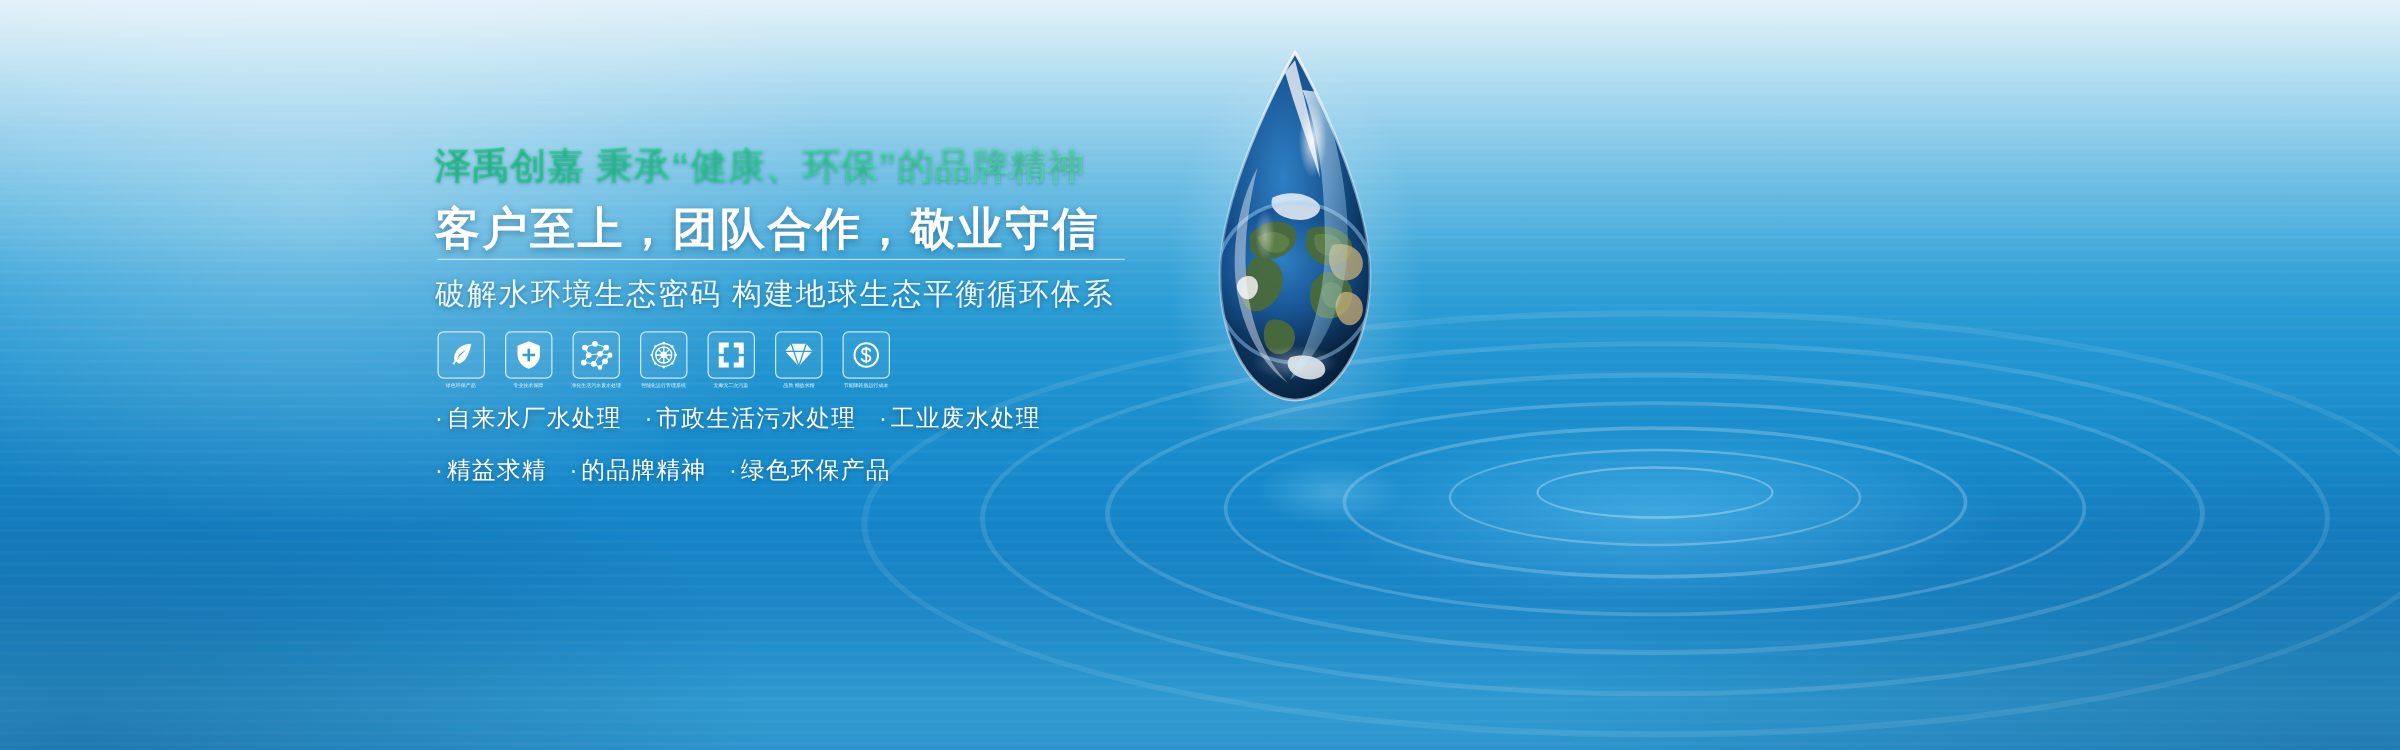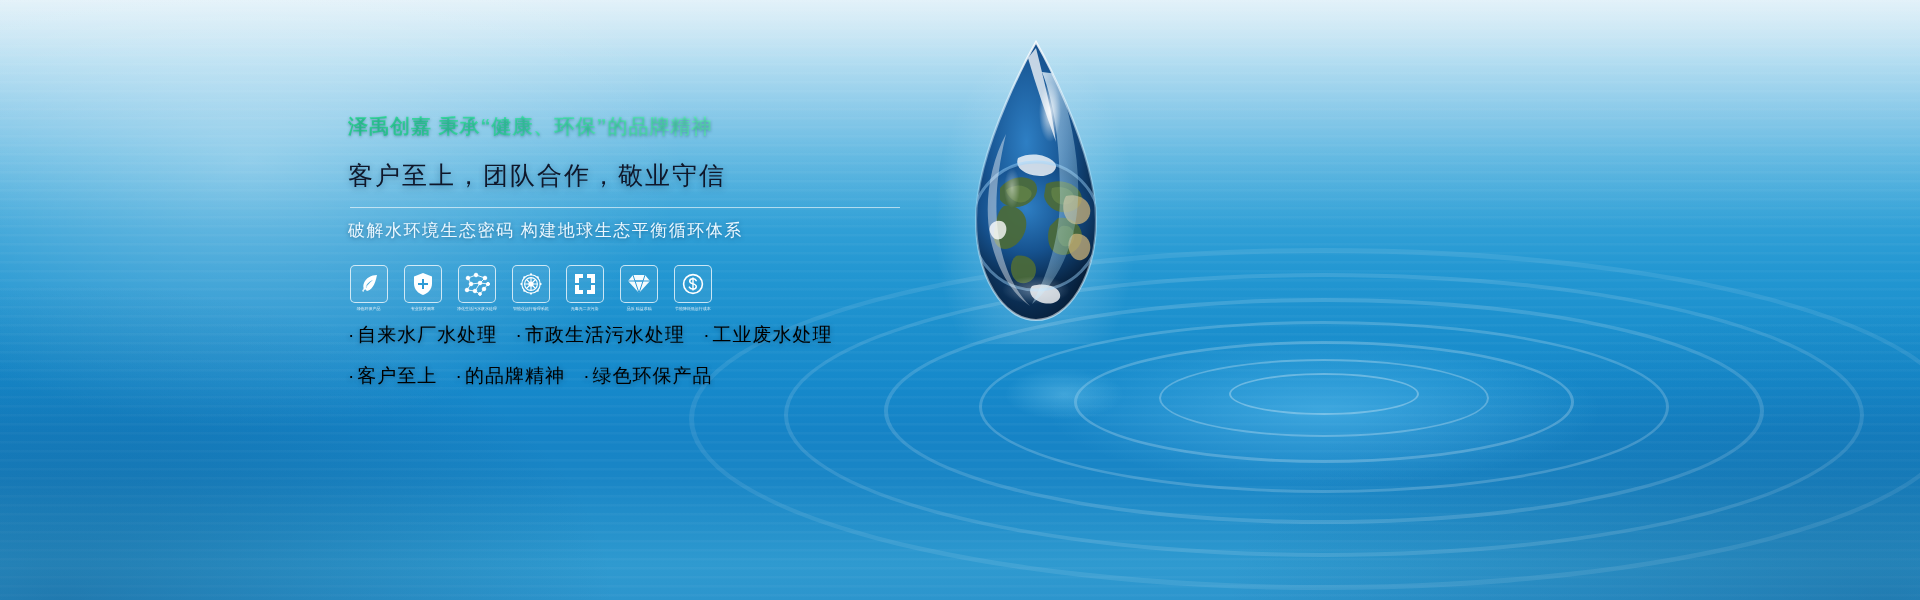--- a/index.html
+++ b/index.html
@@ -83,45 +83,45 @@
     position:absolute; left:50%; top:56%; transform:translate(-50%,-50%);
     width:560px; height:150px; border-radius:50%;
     background:radial-gradient(ellipse at center, rgba(120,215,255,.40), rgba(120,215,255,0) 70%);
   }
 
   
   .content { position:absolute; left:348px; top:0; width:760px; height:600px; }
 
   .headline-1 {
     position:absolute; top:113px; left:0;
-    font-size:20px; font-weight:bold;
+    font-size:29px; font-weight:bold;
     color:#3ce8a0;
     letter-spacing:1px;
     white-space:nowrap;
     text-shadow:0 1px 3px rgba(0,60,90,.35);
     background:linear-gradient(to right,#35e39b 0%,#45ecb0 45%,#6ff3c6 100%);
     -webkit-background-clip:text; background-clip:text;
     -webkit-text-fill-color:transparent; color:transparent;
   }
   .headline-2 {
     position:absolute; top:159px; left:0;
-    font-size:25px; font-weight:normal;
-    color:#0f172a;
+    font-size:36px; font-weight:bold;
+    color:#ffffff;
     letter-spacing:2px;
     white-space:nowrap;
     text-shadow:0 2px 6px rgba(0,60,100,.45);
   }
   .divider {
     position:absolute; top:207px; left:2px;
     width:550px; height:1px;
     background:rgba(255,255,255,.58);
   }
   .tagline {
     position:absolute; top:219px; left:0;
-    font-size:17px; font-weight:normal;
+    font-size:24px; font-weight:normal;
     color:#eaf7ff;
     letter-spacing:1.5px;
     white-space:nowrap;
     text-shadow:0 1px 4px rgba(0,55,95,.5);
   }
 
   
   .icon-row {
     position:absolute; top:265px; left:2px;
     display:flex; gap:16px;
@@ -145,21 +145,21 @@
     color:rgba(255,255,255,.85);
     text-align:center;
     white-space:nowrap;
     transform:scale(.95);
   }
 
   
   .services { position:absolute; top:322px; left:0; }
   .svc-line {
     font-size:19px;
-    color:#000000;
+    color:#ffffff;
     letter-spacing:1px;
     white-space:nowrap;
     margin-bottom:15px;
     text-shadow:0 1px 4px rgba(0,55,95,.5);
   }
   .svc-item { margin-right:12px; }
   .svc-dot { margin-right:2px; }
 
   
   .drop-wrap {
@@ -399,21 +399,21 @@
 
     <div class="services">
 
       <div class="svc-line">
         <span class="svc-item"><span class="svc-dot">·</span><span>自来水厂水处理</span></span>
         <span class="svc-item"><span class="svc-dot">·</span><span>市政生活污水处理</span></span>
         <span class="svc-item"><span class="svc-dot">·</span><span>工业废水处理</span></span>
       </div>
 
       <div class="svc-line">
-        <span class="svc-item"><span class="svc-dot">·</span><span>客户至上</span></span>
+        <span class="svc-item"><span class="svc-dot">·</span><span>精益求精</span></span>
         <span class="svc-item"><span class="svc-dot">·</span><span>的品牌精神</span></span>
         <span class="svc-item"><span class="svc-dot">·</span><span>绿色环保产品</span></span>
       </div>
 
     </div>
 
   </div>
 </div>
 
 </body></html>

